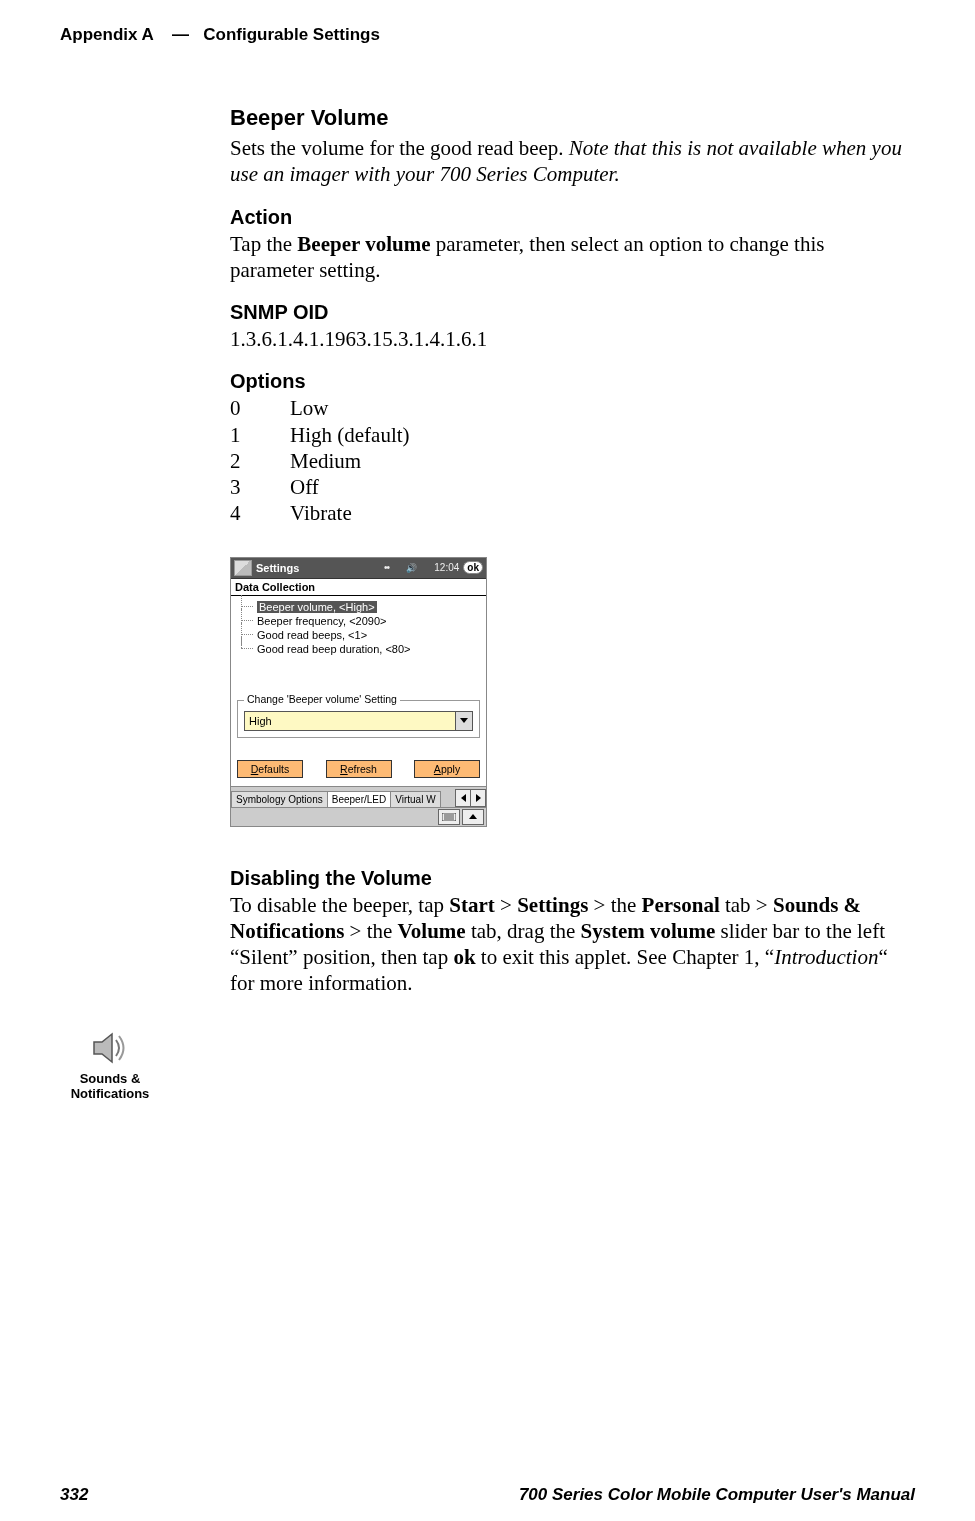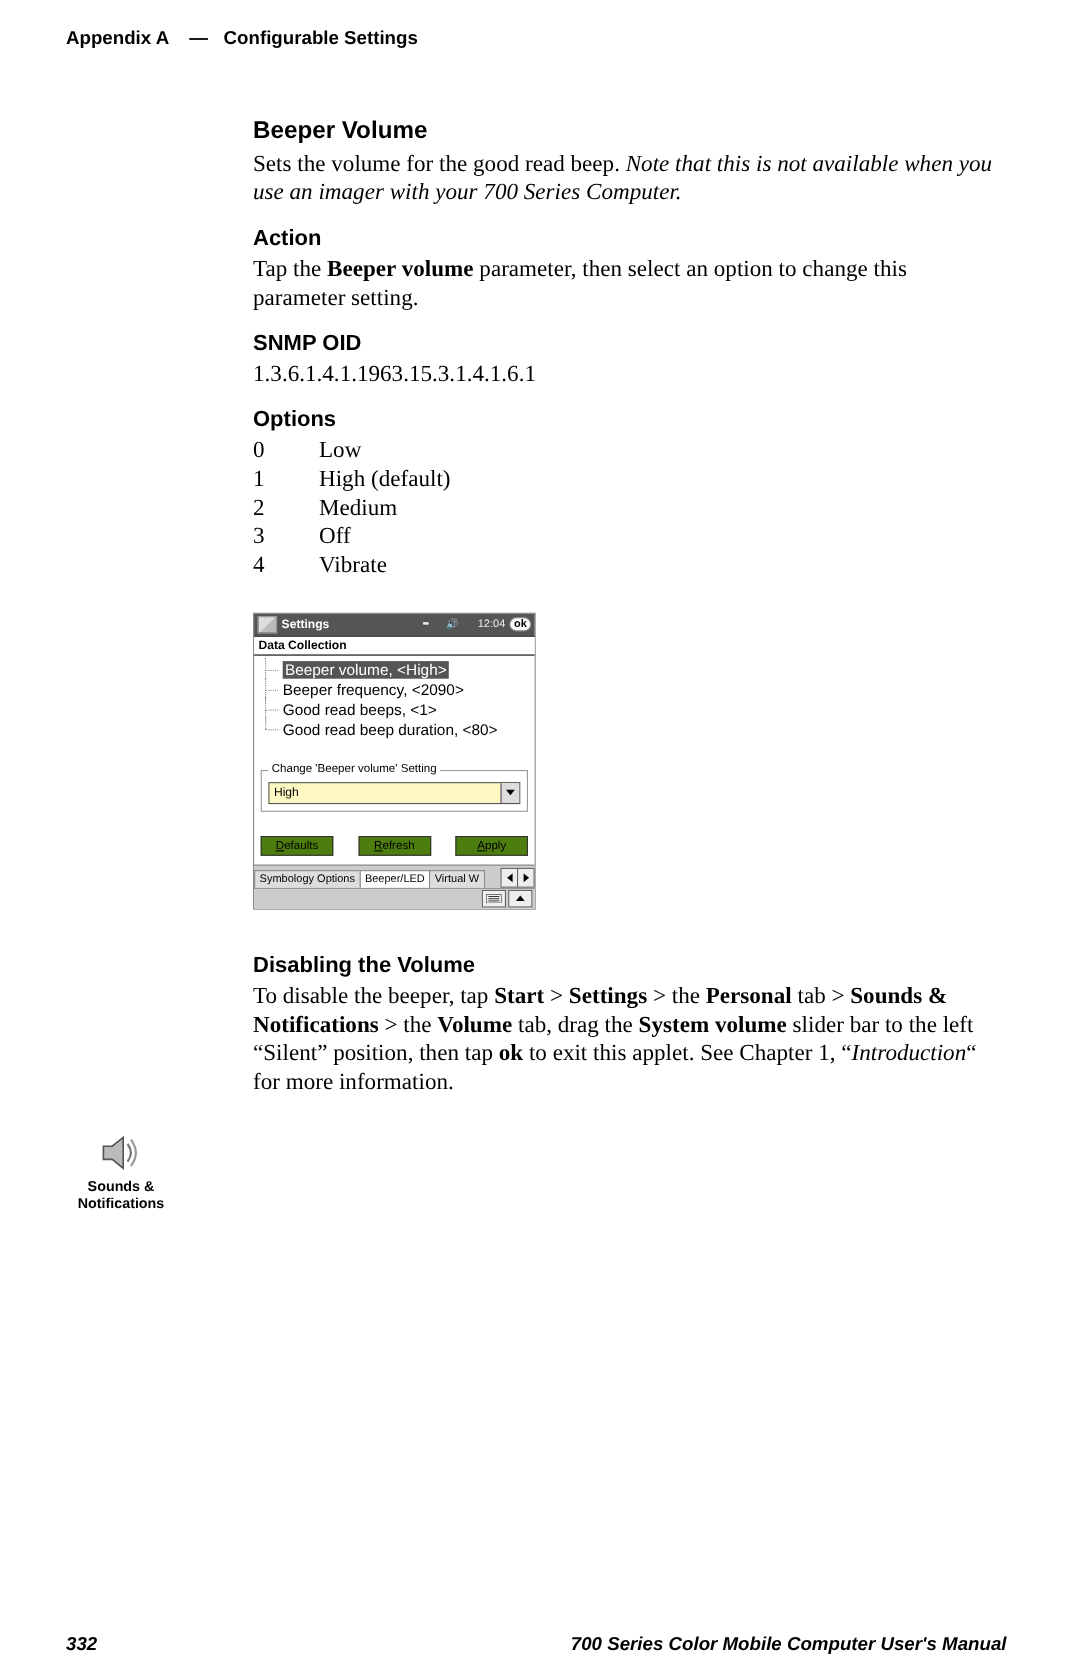--- a/index.html
+++ b/index.html
@@ -91,22 +91,22 @@
   .app-header {
     background:#fff; color:#000; font-weight:bold;
     padding:2px 4px; border-bottom:1px solid #000;
     font-size:11px;
   }
   .tree-area {
     padding:4px 6px 8px 6px;
     min-height:90px;
   }
   .tree-row {
-    display:flex; align-items:center; gap:4px;
-    font-size:14px; padding:1px 0;
+    display:flex; gap:4px;
+    font-size:11px; padding:1px 0;
   }
   .tree-conn {
     width:16px; height:10px; position:relative; flex:0 0 16px;
   }
   .tree-conn::before {
     content:""; position:absolute; left:4px; top:-6px; bottom:50%;
     border-left:1px dotted #888;
   }
   .tree-conn::after {
     content:""; position:absolute; left:4px; right:0; top:50%;
@@ -136,21 +136,21 @@
     background:#ddd; display:flex; align-items:center; justify-content:center;
   }
   .tri-down {
     width:0;height:0;border-left:4px solid transparent;
     border-right:4px solid transparent;border-top:5px solid #000;
   }
   .button-row {
     display:flex; gap:12px; padding:4px 6px 8px 6px; justify-content:space-between;
   }
   .btn {
-    border:1px solid #333; background:#4d7c0f;
+    border:1px solid #333; background:#fdba74;
     font-size:10.5px; padding:2px 6px; min-width:52px; text-align:center;
   }
   .btn .ul { text-decoration:underline; }
   .tabbar {
     display:flex; align-items:flex-end;
     background:#ccc; border-top:1px solid #888;
     font-size:10px; height:20px; position:relative;
   }
   .tab {
     padding:2px 4px; border:1px solid #888; border-bottom:none;

